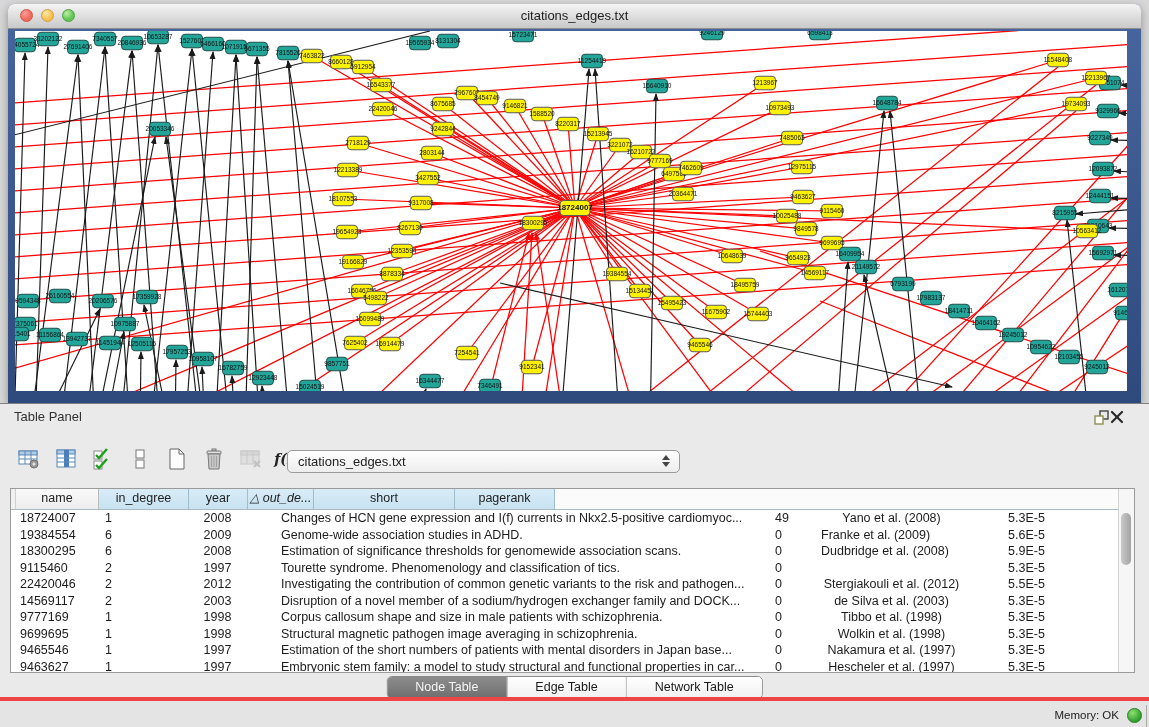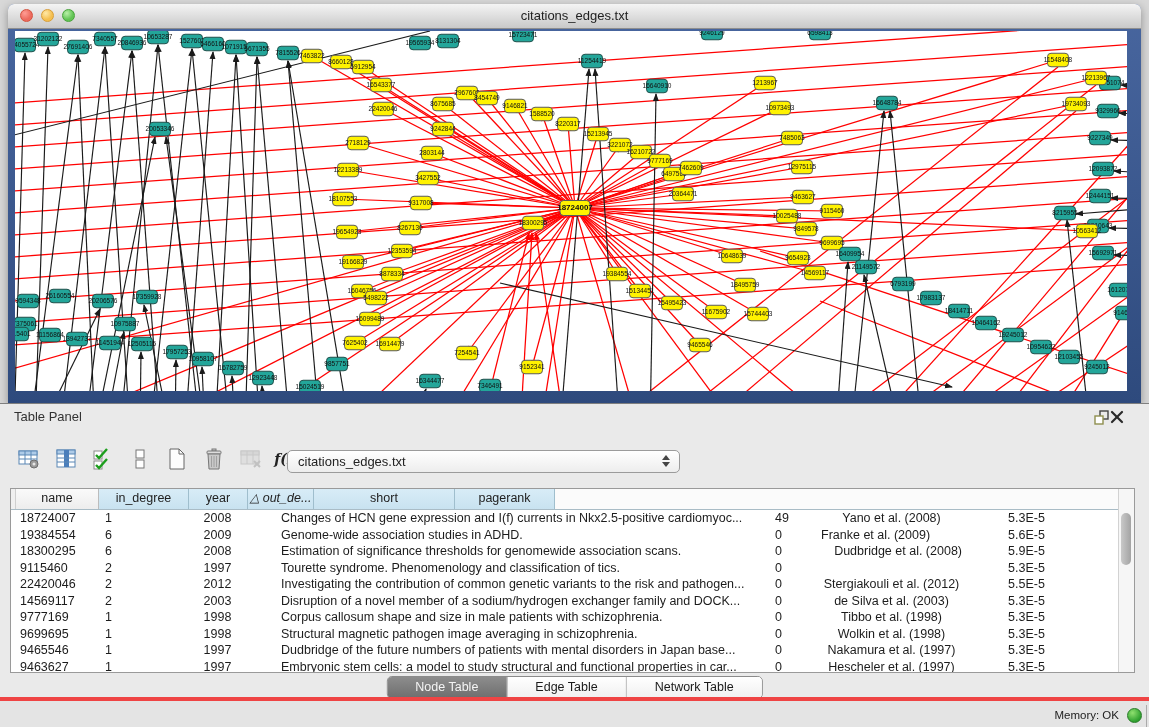--- a/index.html
+++ b/index.html
@@ -612,21 +612,21 @@
             <div class="tcell" style="width: 141px; text-align: left;">Franke et al. (2009)</div>
             <div class="tcell" style="width: 100px; padding-left: 46px;">5.6E-5</div>
           </div>
           <div class="trow">
             <div style="width: 4px;"></div>
             <div class="tcell" style="width: 83px; padding-left: 5px;">18300295</div>
             <div class="tcell" style="width: 90px; padding-left: 7px;">6</div>
             <div class="tcell" style="width: 59px; text-align: center;">2008</div>
             <div class="tcell" style="width: 508px; padding-left: 34px;">Estimation of significance thresholds for genomewide association scans.</div>
             <div class="tcell" style="width: 66px; padding-left: 20px;">0</div>
-            <div class="tcell" style="width: 141px; text-align: right;">Dudbridge et al. (2008)</div>
+            <div class="tcell" style="width: 141px; text-align: left;">Dudbridge et al. (2008)</div>
             <div class="tcell" style="width: 100px; padding-left: 46px;">5.9E-5</div>
           </div>
           <div class="trow">
             <div style="width: 4px;"></div>
             <div class="tcell" style="width: 83px; padding-left: 5px;">9115460</div>
             <div class="tcell" style="width: 90px; padding-left: 7px;">2</div>
             <div class="tcell" style="width: 59px; text-align: center;">1997</div>
             <div class="tcell" style="width: 508px; padding-left: 34px;">Tourette syndrome. Phenomenology and classification of tics.</div>
             <div class="tcell" style="width: 66px; padding-left: 20px;">0</div>
             <div class="tcell" style="width: 141px; text-align: center; margin-top: 36px;">Jankovic et al. (1997)</div>
@@ -670,31 +670,31 @@
             <div class="tcell" style="width: 508px; padding-left: 34px;">Structural magnetic pathogen image averaging in schizophrenia.</div>
             <div class="tcell" style="width: 66px; padding-left: 20px;">0</div>
             <div class="tcell" style="width: 141px; text-align: center;">Wolkin et al. (1998)</div>
             <div class="tcell" style="width: 100px; padding-left: 46px;">5.3E-5</div>
           </div>
           <div class="trow">
             <div style="width: 4px;"></div>
             <div class="tcell" style="width: 83px; padding-left: 5px;">9465546</div>
             <div class="tcell" style="width: 90px; padding-left: 7px;">1</div>
             <div class="tcell" style="width: 59px; text-align: center;">1997</div>
-            <div class="tcell" style="width: 508px; padding-left: 34px;">Dudbridge of the future numbers of patients with mental disorders in Japan base...</div>
+            <div class="tcell" style="width: 508px; padding-left: 34px;">Estimation of the short numbers of patients with mental disorders in Japan base...</div>
             <div class="tcell" style="width: 66px; padding-left: 20px;">0</div>
             <div class="tcell" style="width: 141px; text-align: center;">Nakamura et al. (1997)</div>
             <div class="tcell" style="width: 100px; padding-left: 46px;">5.3E-5</div>
           </div>
           <div class="trow">
             <div style="width: 4px;"></div>
             <div class="tcell" style="width: 83px; padding-left: 5px;">9463627</div>
             <div class="tcell" style="width: 90px; padding-left: 7px;">1</div>
             <div class="tcell" style="width: 59px; text-align: center;">1997</div>
-            <div class="tcell" style="width: 508px; padding-left: 34px;">Embryonic stem cells: a model to study structural and functional properties in car...</div>
+            <div class="tcell" style="width: 508px; padding-left: 34px;">Embryonic stem family: a model to study structural and functional properties in car...</div>
             <div class="tcell" style="width: 66px; padding-left: 20px;">0</div>
             <div class="tcell" style="width: 141px; text-align: center;">Hescheler et al. (1997)</div>
             <div class="tcell" style="width: 100px; padding-left: 46px;">5.3E-5</div>
           </div>
         </div>
       <div class="vsb">
         <div class="vsb-thumb"></div>
       </div>
     </div>
 

